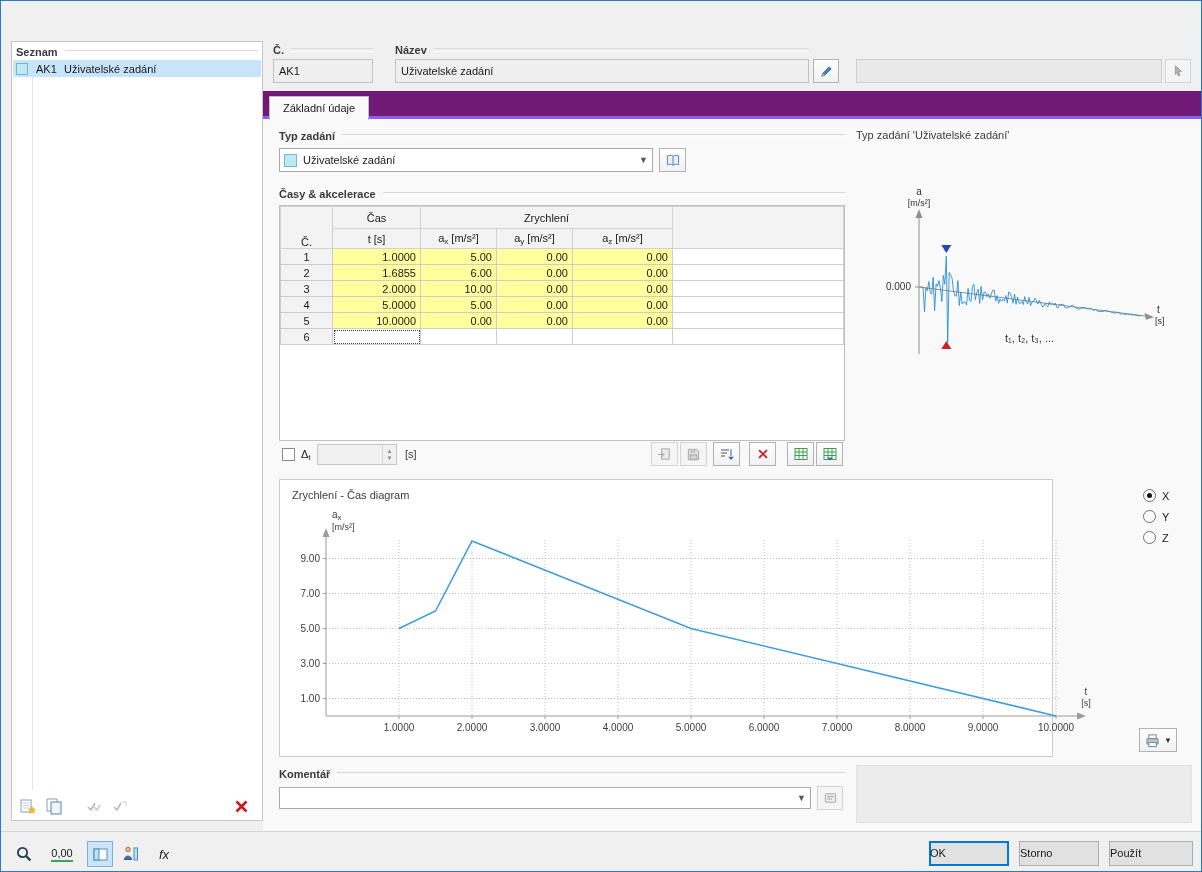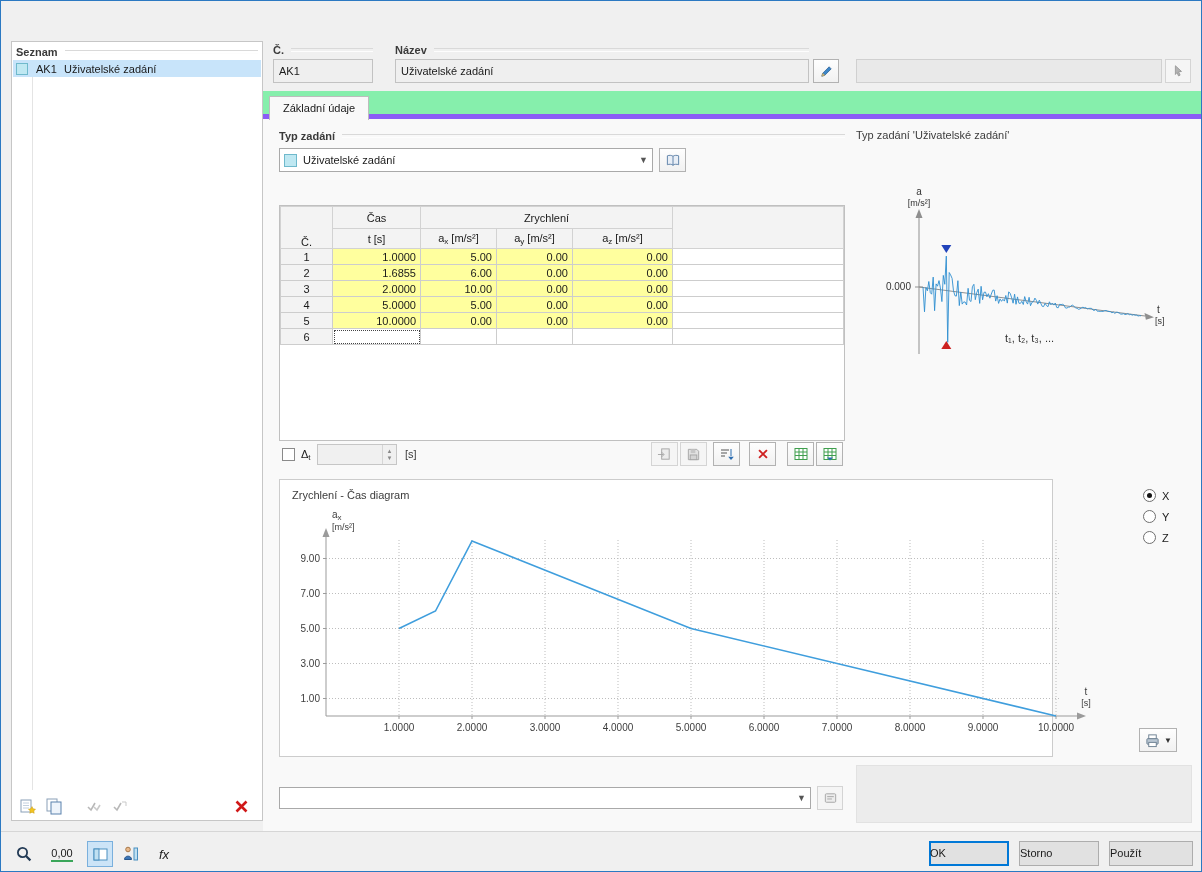--- a/index.html
+++ b/index.html
@@ -15,21 +15,21 @@
   .max-glyph{width:9px;height:9px;border:1px solid #333}
   .hdr{display:flex;align-items:center;font-weight:bold;color:#3a3a3a;height:14px;white-space:nowrap}
   .hdr::after{content:"";flex:1;margin-left:7px;height:2px;border-top:1px solid #d9d9d9;border-bottom:1px solid #fdfdfd}
   .plain-title{color:#3c3c3c;white-space:nowrap}
   .field{background:#efefef;border:1px solid #c2c2c2;height:24px;line-height:22px;padding-left:5px;overflow:hidden;white-space:nowrap}
   .field.disabled{background:#e9e9e9;border-color:#d0d0d0}
   .btn24{background:linear-gradient(#fefefe,#f1f1f1);border:1px solid #b2b2b2;display:flex;align-items:center;justify-content:center}
   .btn24.disabled{background:#f5f5f5;border-color:#d4d4d4}
   .flat-btn{display:flex;align-items:center;justify-content:center}
   .panel{background:#fff;border:1px solid #c6c6c6}
-  .tabstrip{background:#86efac;border-bottom:5px solid #8b5cf6}
+  .tabstrip{background:#701a75;border-bottom:3px solid #8b5cf6}
   .tab{position:absolute;left:6px;top:5px;height:24px;line-height:22px;padding:0 13px;background:#f9f9f9;border:1px solid #bdbdbd;border-bottom:none;z-index:2;white-space:nowrap}
   .mainpanel{background:#f9f9f9}
   .combo{background:#fff;border:1px solid #a9a9a9;display:flex;align-items:center;padding-left:4px;overflow:hidden}
   .combo-arrow{margin-left:auto;width:17px;text-align:center;color:#555;font-size:9px;flex:0 0 auto}
   .cyan-sq{width:13px;height:13px;background:#bfe8f2;border:1px solid #6fb9cc;margin-right:6px;flex:0 0 auto}
   .tablewrap{background:#fff;border:1px solid #c0c0c0;overflow:hidden}
   table.grid{border-collapse:collapse;table-layout:fixed;width:100%}
   .grid th{background:#f3f3f3;border:1px solid #d2d2d2;font-weight:normal;text-align:center;padding:0 2px}
   .grid td{border:1px solid #cdcdcd;height:16px;padding:0 4px;text-align:right;overflow:hidden;white-space:nowrap}
   td.noc{background:#f3f3f3;text-align:center}
@@ -140,20 +140,23 @@
     <span>Uživatelské zadání</span>
     <span class="combo-arrow">▼</span>
   </div>
   <span class="abs btn24" style="left:658px;top:147px;width:27px;height:24px">
     <svg width="16" height="15" viewBox="0 0 16 16">
         <path d="M8 3.5C6.5 2.3 4 2.2 2 3v9.5c2-.8 4.5-.7 6 .5 1.5-1.2 4-1.3 6-.5V3c-2-.8-4.5-.7-6 .5z" fill="#e8eef6" stroke="#5b7fa6"></path>
         <path d="M8 3.5v9.8" stroke="#5b7fa6"></path>
       </svg>
   </span>
 
+  <div class="abs hdr" style="left:278px;top:186px;width:566px">
+      <span>Časy &amp; akcelerace</span>
+    </div>
 
   <div class="abs tablewrap" style="left:278px;top:204px;width:566px;height:236px">
     <table class="grid">
       <colgroup>
           <col style="width:52px">
           <col style="width:88px">
           <col style="width:76px">
           <col style="width:76px">
           <col style="width:100px">
           <col>
@@ -368,20 +371,23 @@
 
   <span class="abs btn24" style="left:1138px;top:727px;width:38px;height:24px;gap:3px">
     <svg width="17" height="15" viewBox="0 0 18 16">
         <rect x="3" y="6" width="12" height="6" rx="1" fill="#b9c6d2" stroke="#6b7f91"></rect>
         <rect x="5" y="2" width="8" height="4" fill="#fff" stroke="#6b7f91"></rect>
         <rect x="5" y="10" width="8" height="4.5" fill="#fff" stroke="#6b7f91"></rect>
       </svg>
     <span style="font-size:8px;color:#333">▼</span>
   </span>
 
+  <div class="abs hdr" style="left:278px;top:766px;width:566px">
+      <span>Komentář</span>
+    </div>
   <div class="abs combo" style="left:278px;top:786px;width:532px;height:22px">
     <span></span>
     <span class="combo-arrow">▼</span>
   </div>
   <span class="abs btn24 disabled" style="left:816px;top:785px;width:26px;height:24px">
     <svg width="15" height="15" viewBox="0 0 16 16">
         <rect x="2.5" y="3" width="11" height="9" rx="1" fill="#ececec" stroke="#a5a5a5"></rect>
         <path d="M4.5 6h7M4.5 8.5h5" stroke="#a5a5a5"></path>
       </svg>
   </span>

